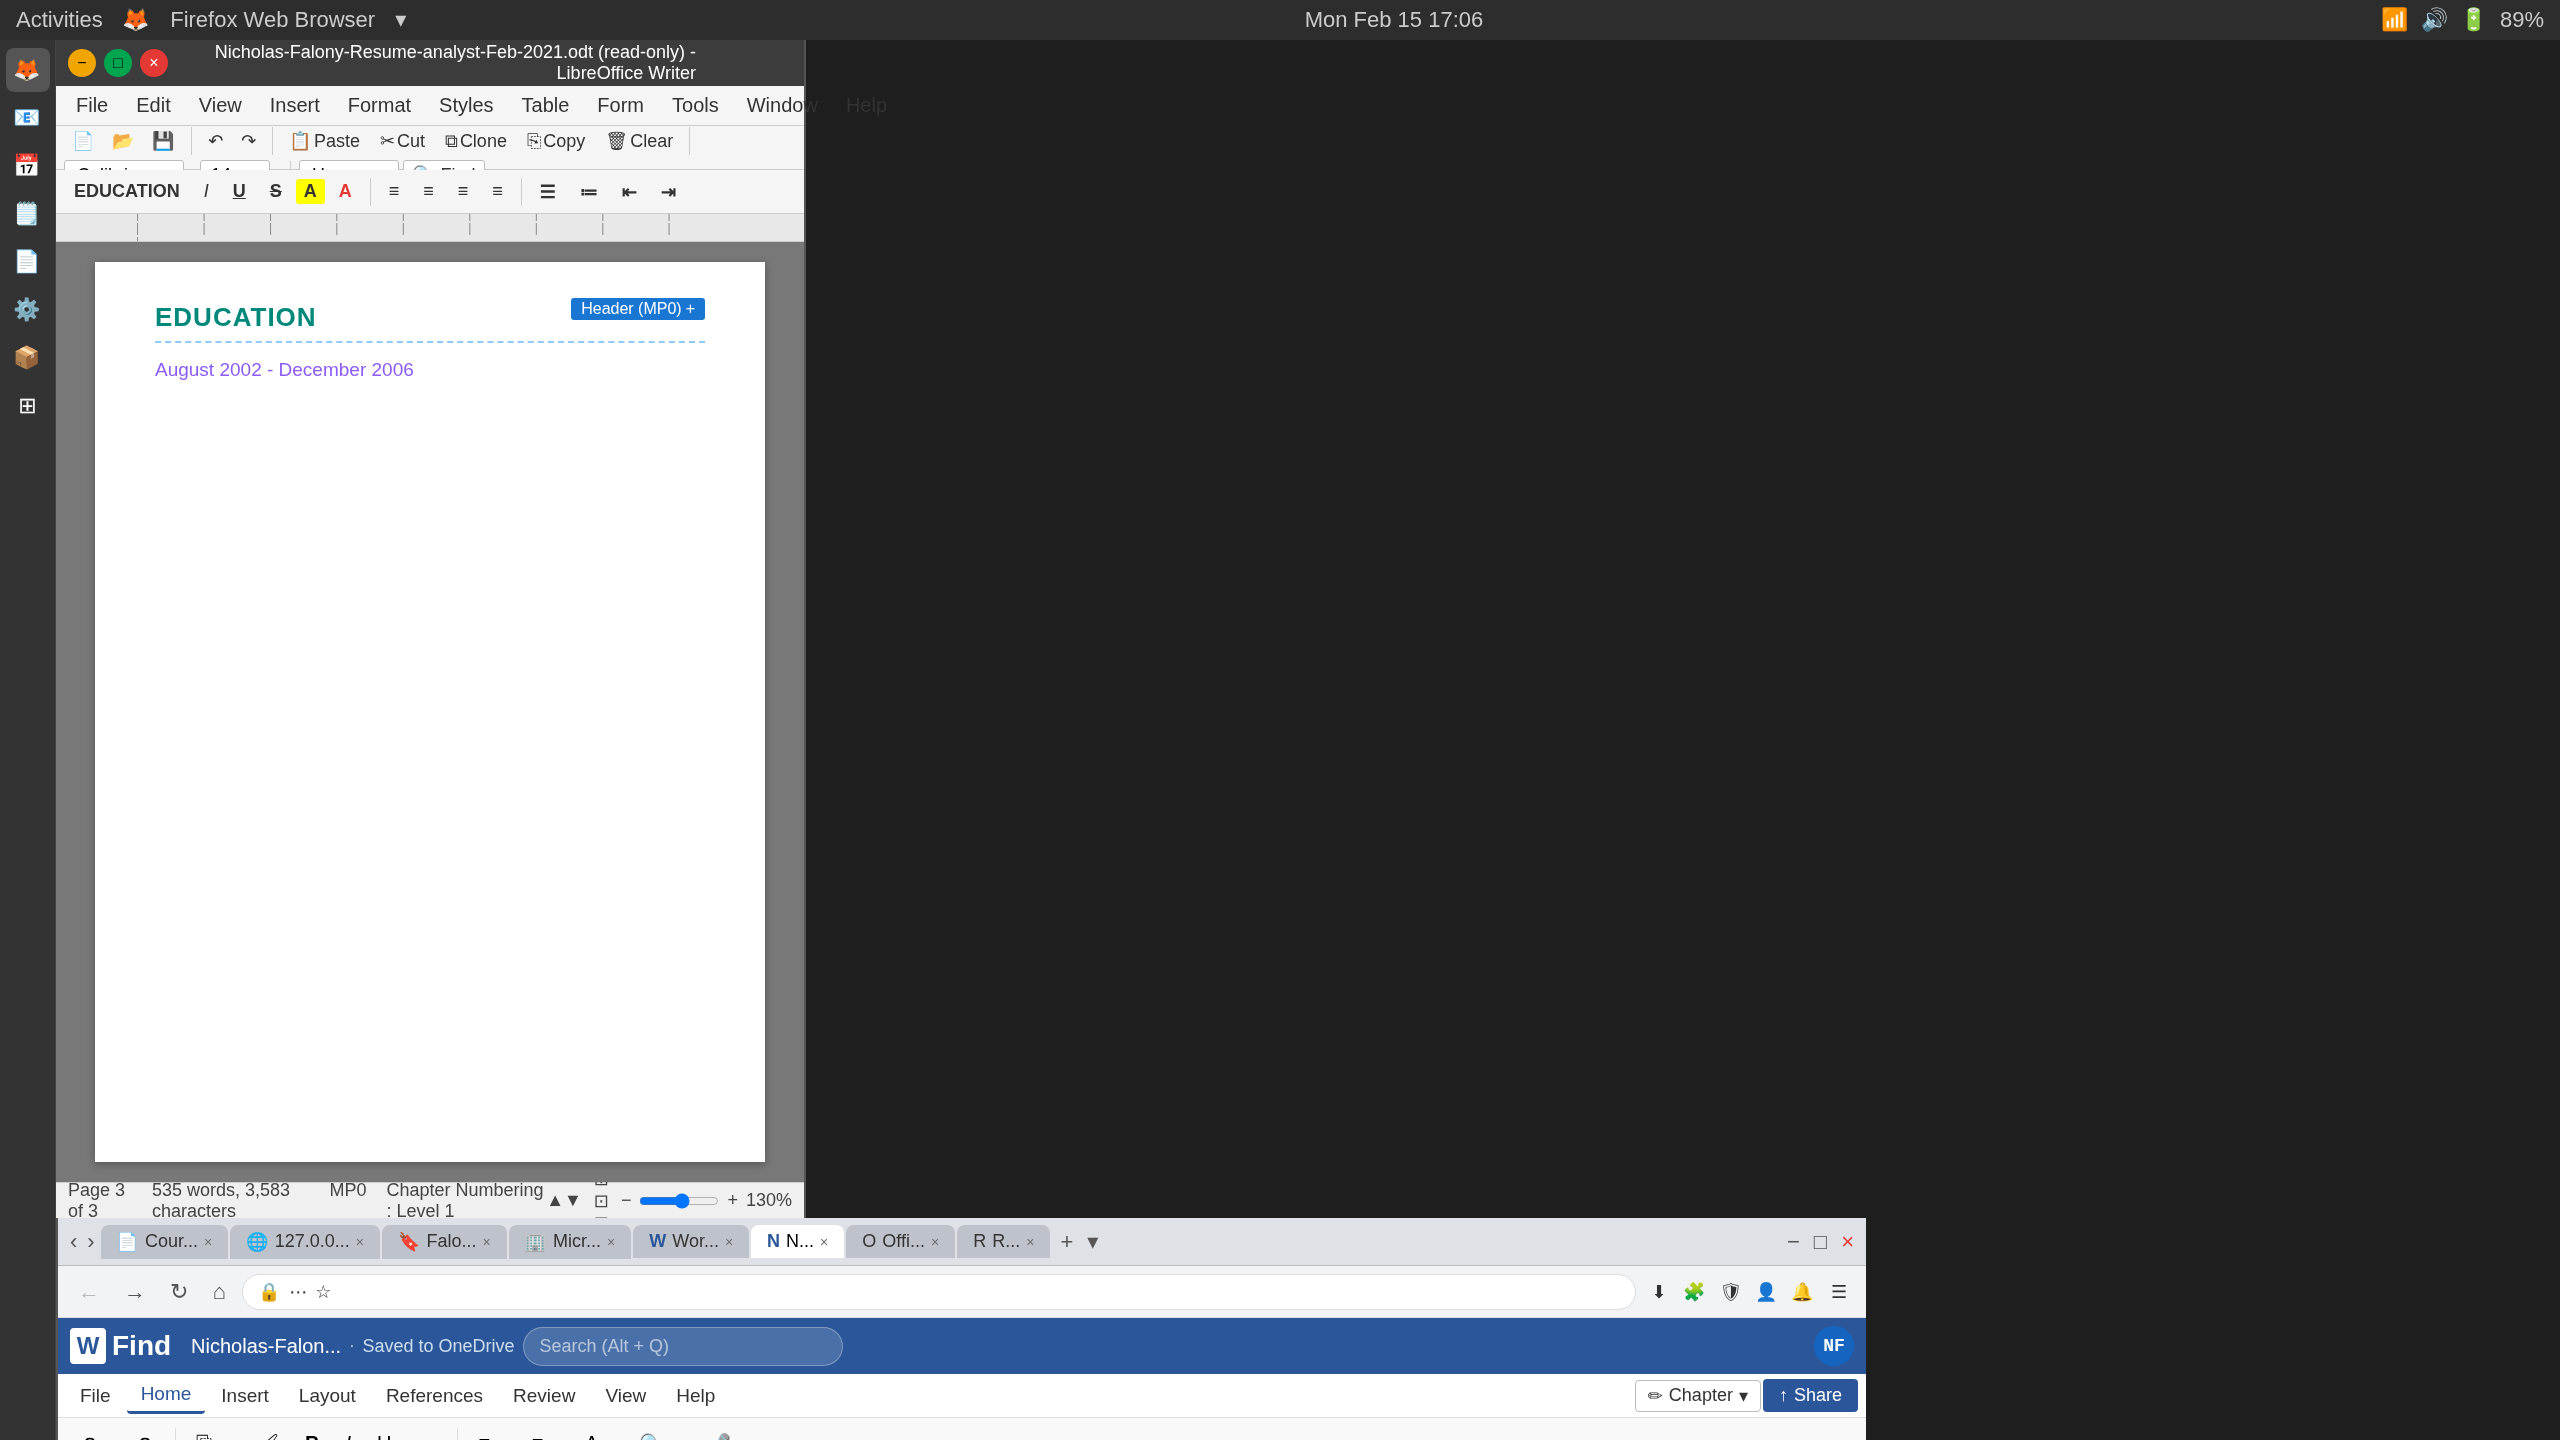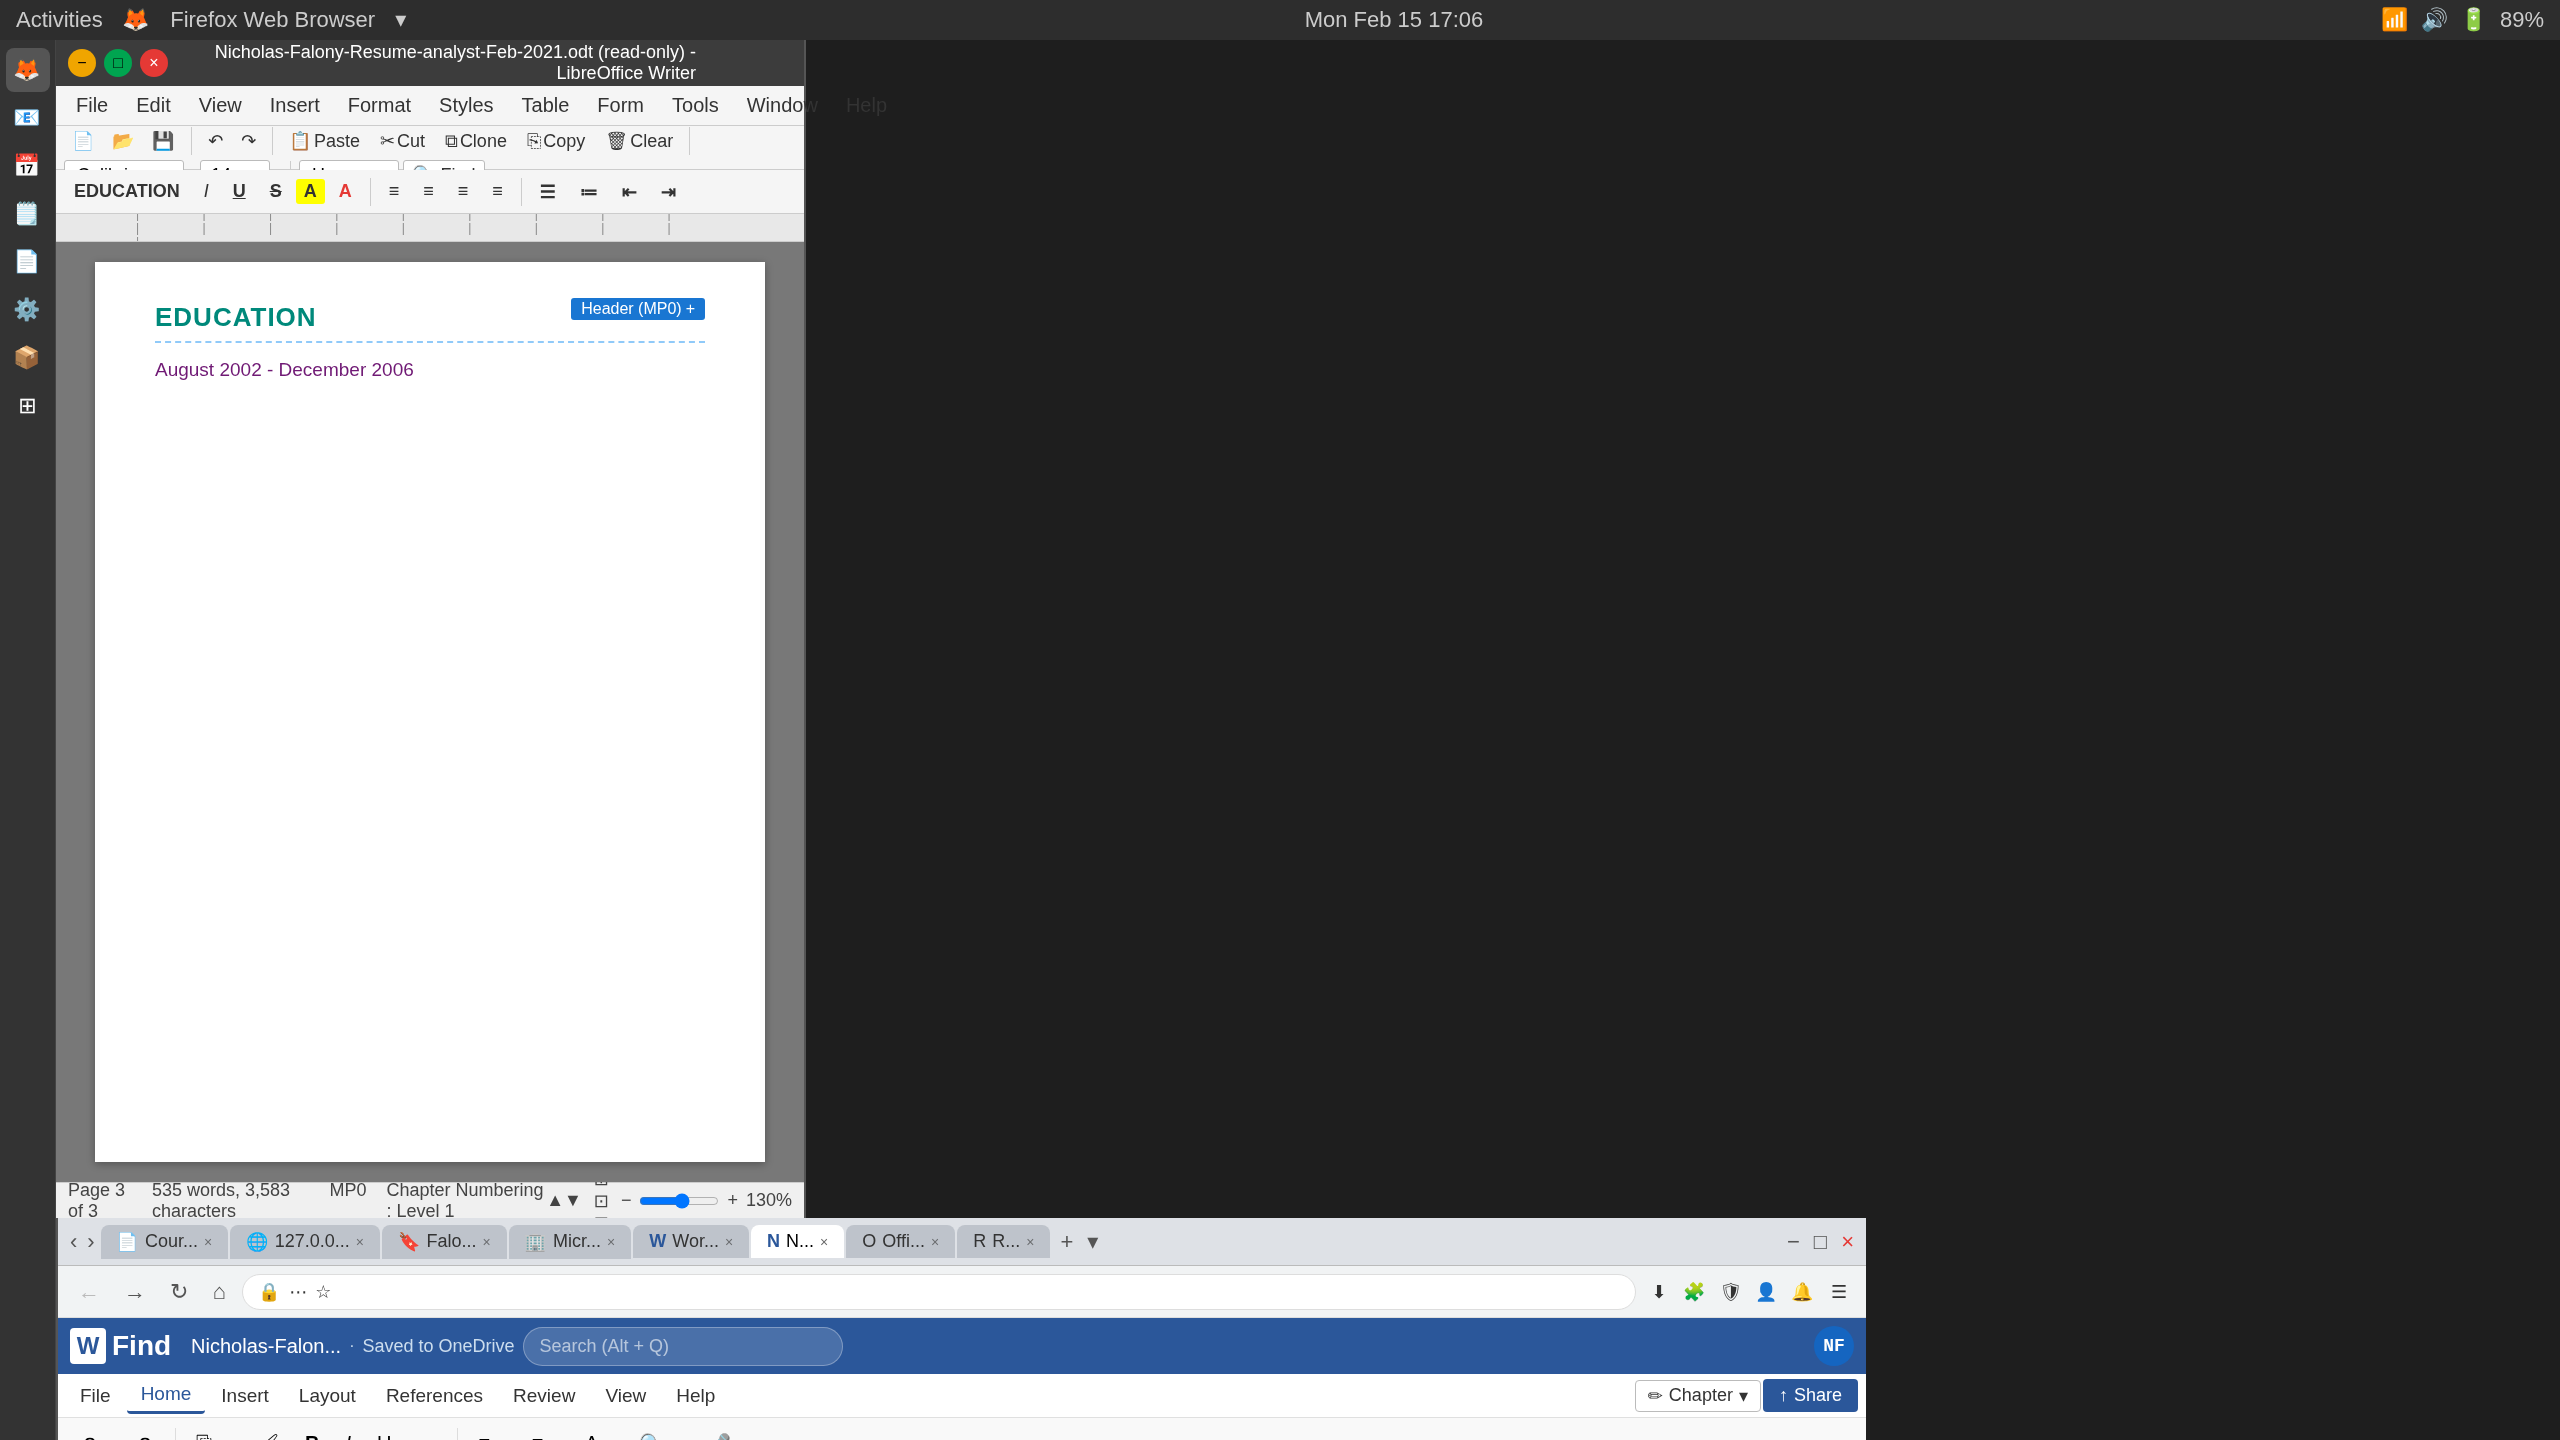--- a/index.html
+++ b/index.html
@@ -112,21 +112,21 @@
       position: relative;
     }
     .header-badge {
       position: absolute; right: 0; top: -4px;
       background: #1976d2; color: #fff; font-size: 16px; padding: 2px 10px;
       border-radius: 3px; display: flex; align-items: center; gap: 4px;
     }
     .section-title { color: #00897b; font-size: 26px; font-weight: bold; letter-spacing: 1px; }
     .university-name { font-weight: bold; font-size: 21px; }
     .degree-text { font-style: italic; font-size: 21px; }
-    .date-text { font-size: 19px; color: #701a75; margin-top: 4px; }
+    .date-text { font-size: 19px; color: #8b5cf6; margin-top: 4px; }
 
     
     .lo-statusbar {
       display: flex; align-items: center; justify-content: space-between;
       background: #f0f0f0; border-top: 1px solid #ccc; height: 36px; padding: 0 12px;
       font-size: 18px; color: #444;
     }
     .lo-status-left { display: flex; gap: 20px; }
     .lo-status-right { display: flex; align-items: center; gap: 12px; }
     .zoom-control { display: flex; align-items: center; gap: 8px; }

